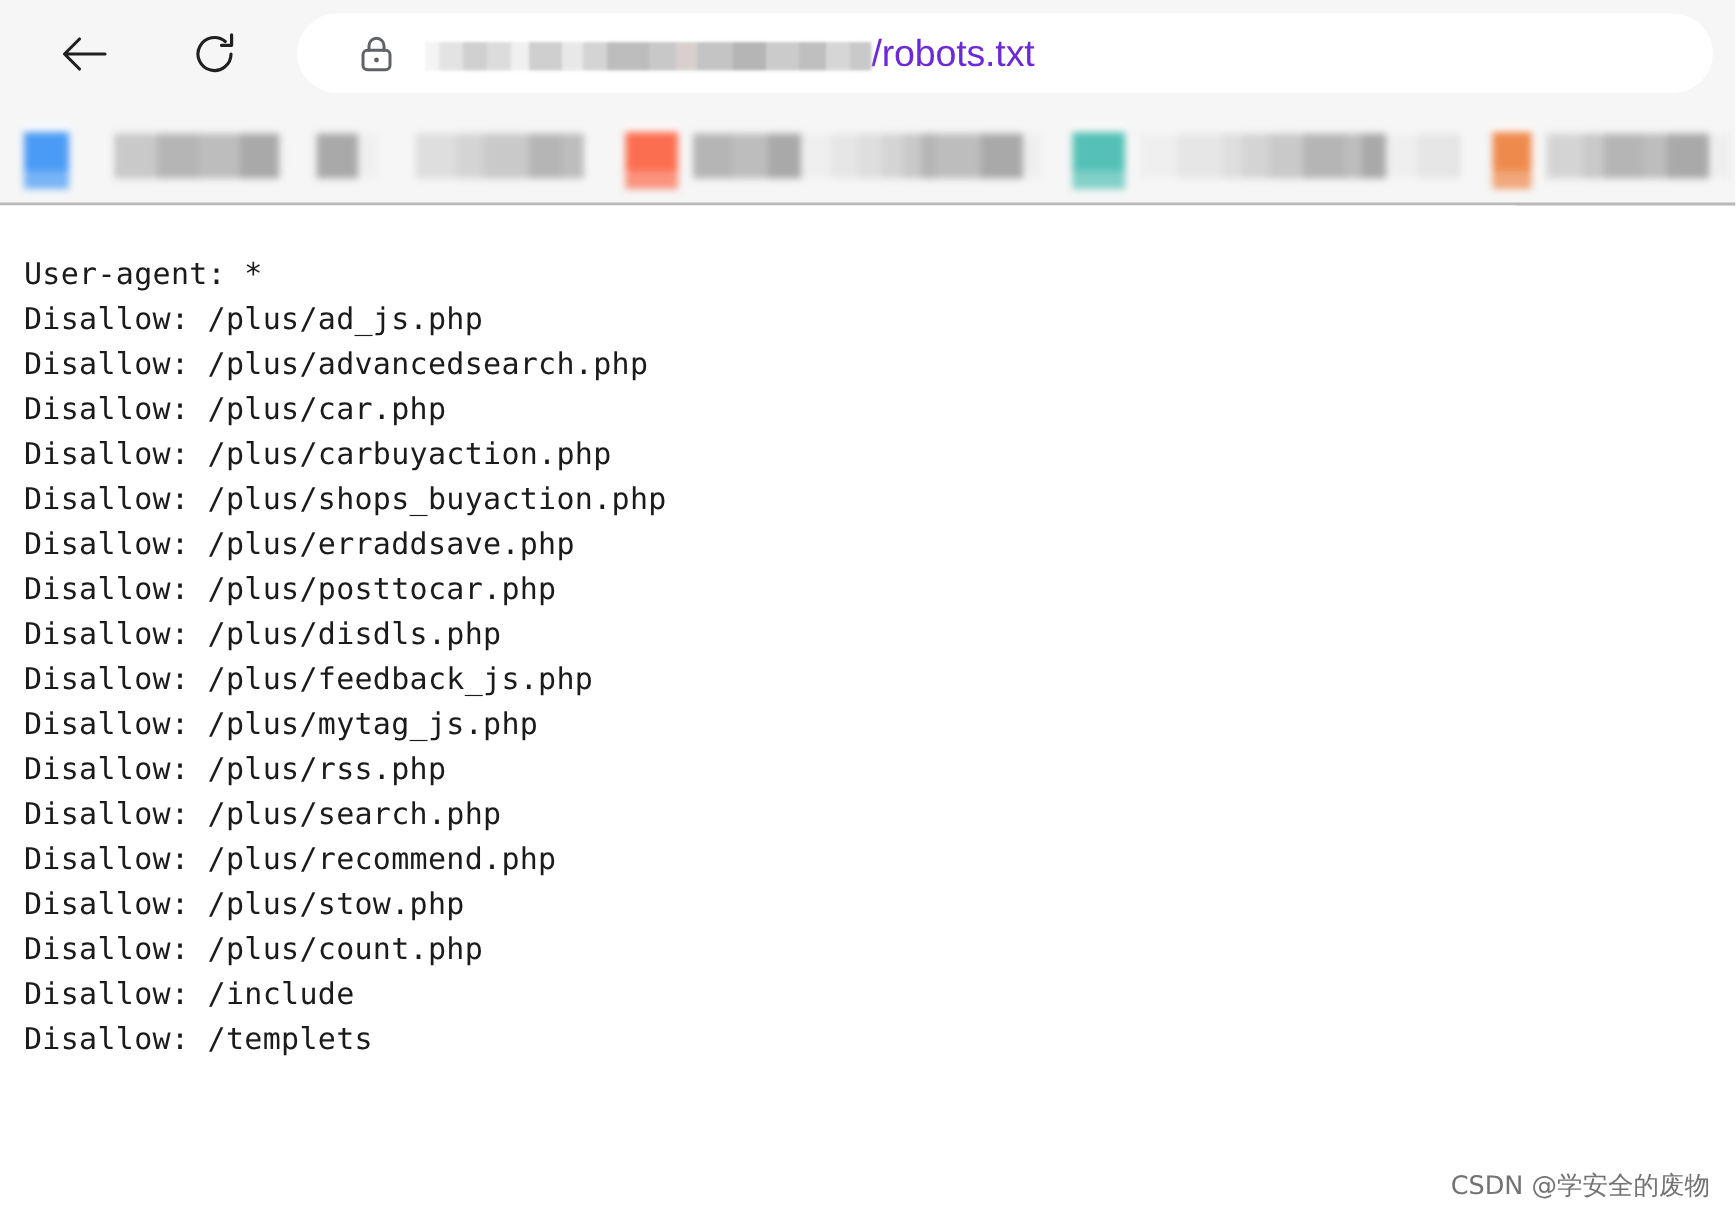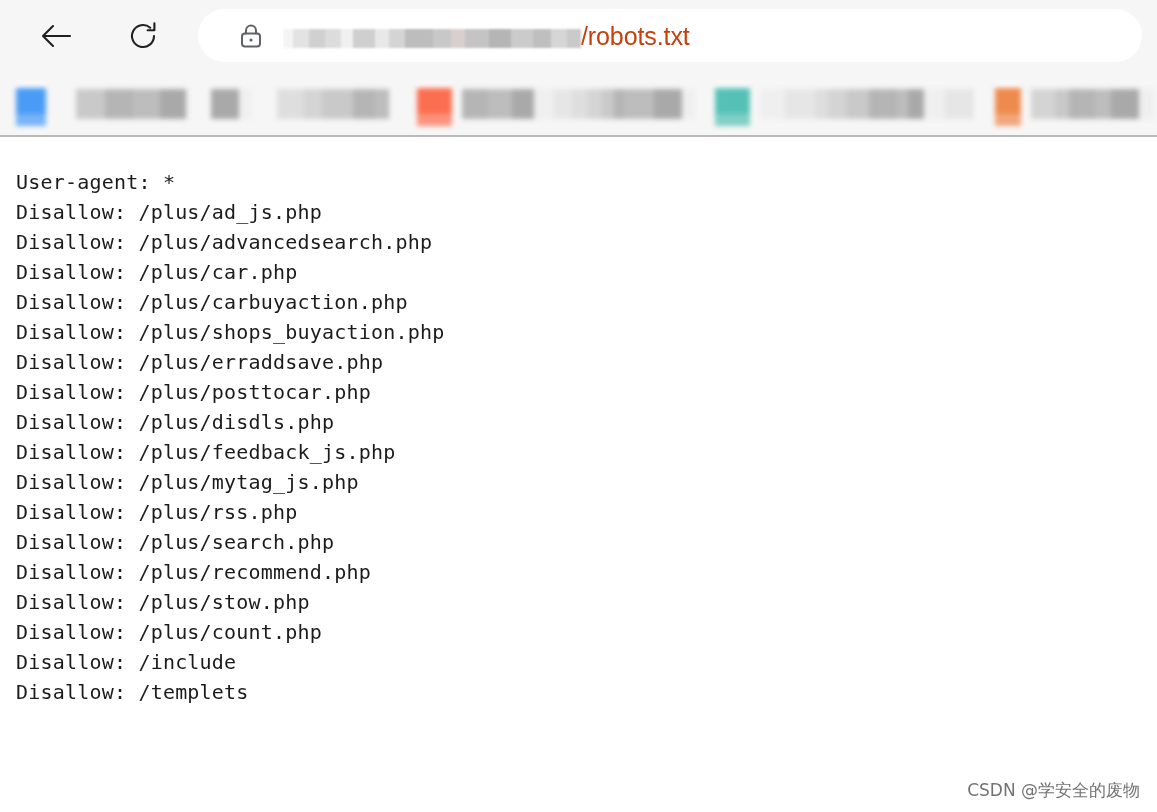--- a/index.html
+++ b/index.html
@@ -101,21 +101,21 @@
         #cbcbcb 228px, #cbcbcb 250px,
         #bfbfbf 250px, #bfbfbf 268px,
         #d6d6d6 268px, #d6d6d6 284px,
         #c9c9c9 284px, #c9c9c9 298px);
     filter: blur(1.2px);
     vertical-align: middle;
   }
   #url-visible {
     font-family: "Liberation Sans", sans-serif;
     font-size: 25px;
-    color: #c2410c;
+    color: #6d28d9;
     letter-spacing: -0.1px;
     text-align: center;
   }
 
   
   #bookmarks-bar {
     position: absolute;
     top: 72px; left: 0;
     width: 1157px;
     height: 63px;

